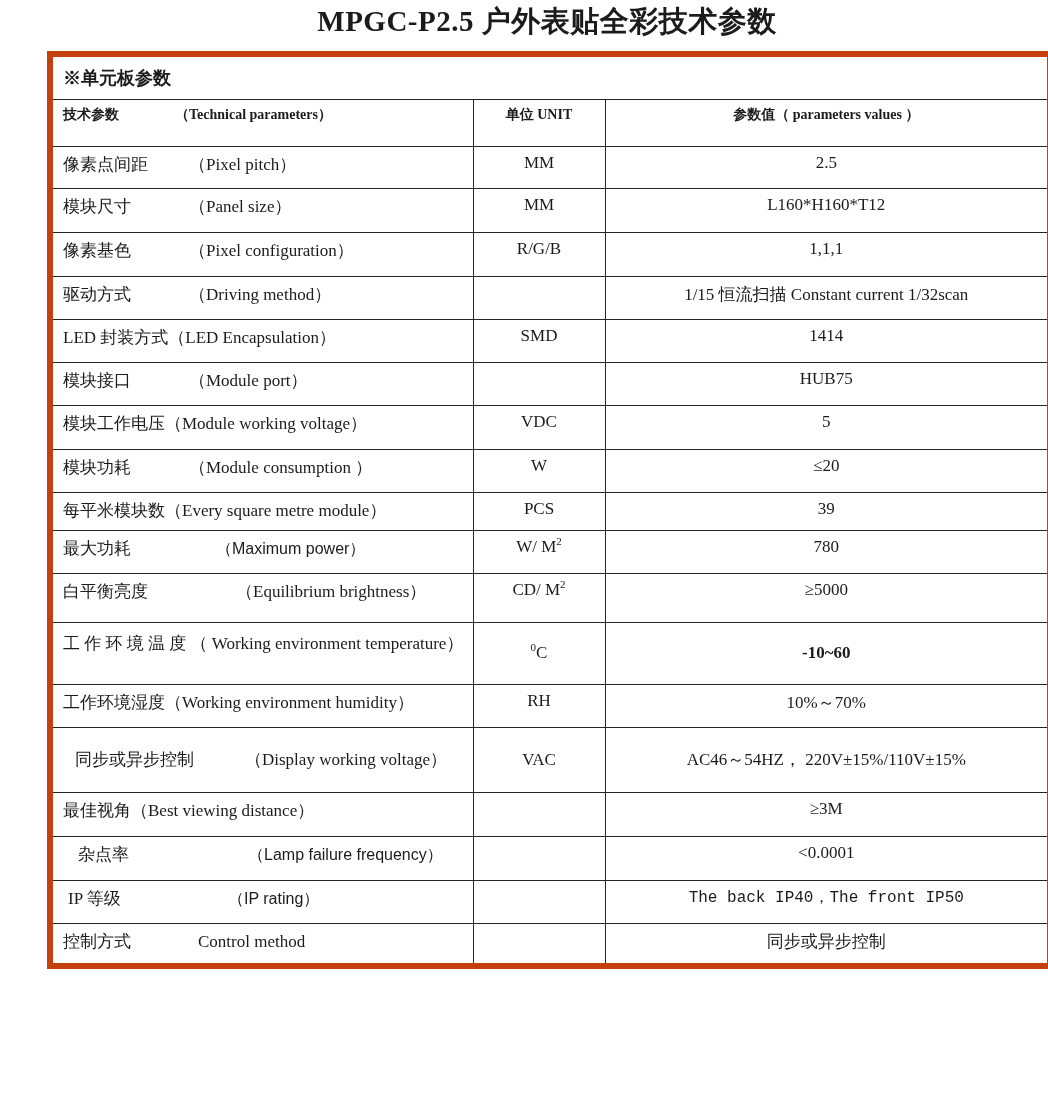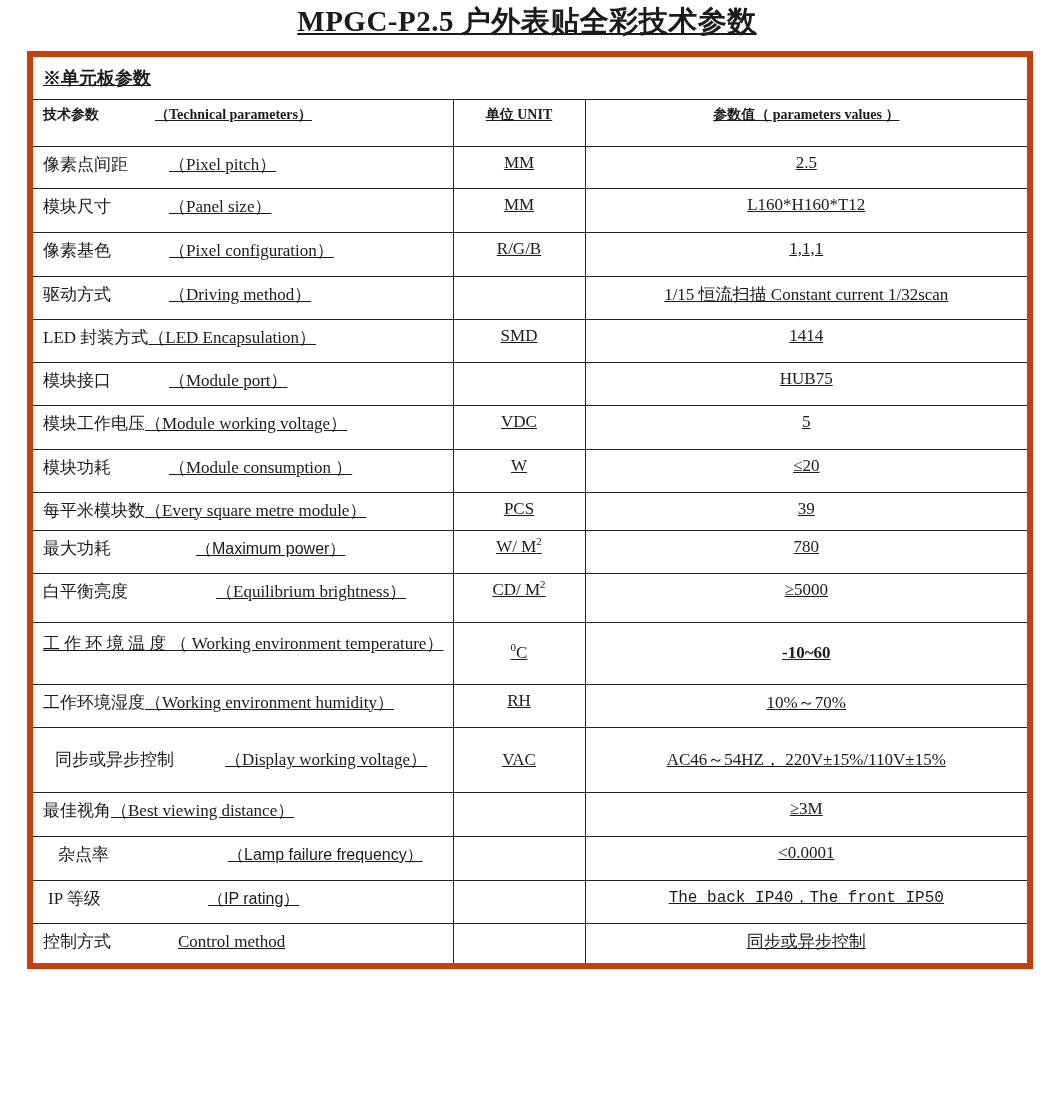--- a/index.html
+++ b/index.html
@@ -3,21 +3,21 @@
 <meta charset="utf-8">
 <style>
   * { box-sizing: border-box; }
   html, body {
     margin: 0; padding: 0;
     width: 1048px; height: 1103px;
     background: #ffffff;
     color: #1b1b1b;
     font-family: "Liberation Serif", "DejaVu Serif", serif;
   }
-  .page { width: 1048px; padding-left: 27px; text-decoration: underline; }
+  .page { width: 1048px; padding-left: 47px; }
   .title {
     width: 1000px;
     margin: 2px 0 9px 0;
     text-align: center;
     font-size: 29px;
     font-weight: bold;
     letter-spacing: 0.5px;
     font-family: "Liberation Serif", "DejaVu Serif", serif;
     white-space: nowrap;
   }

